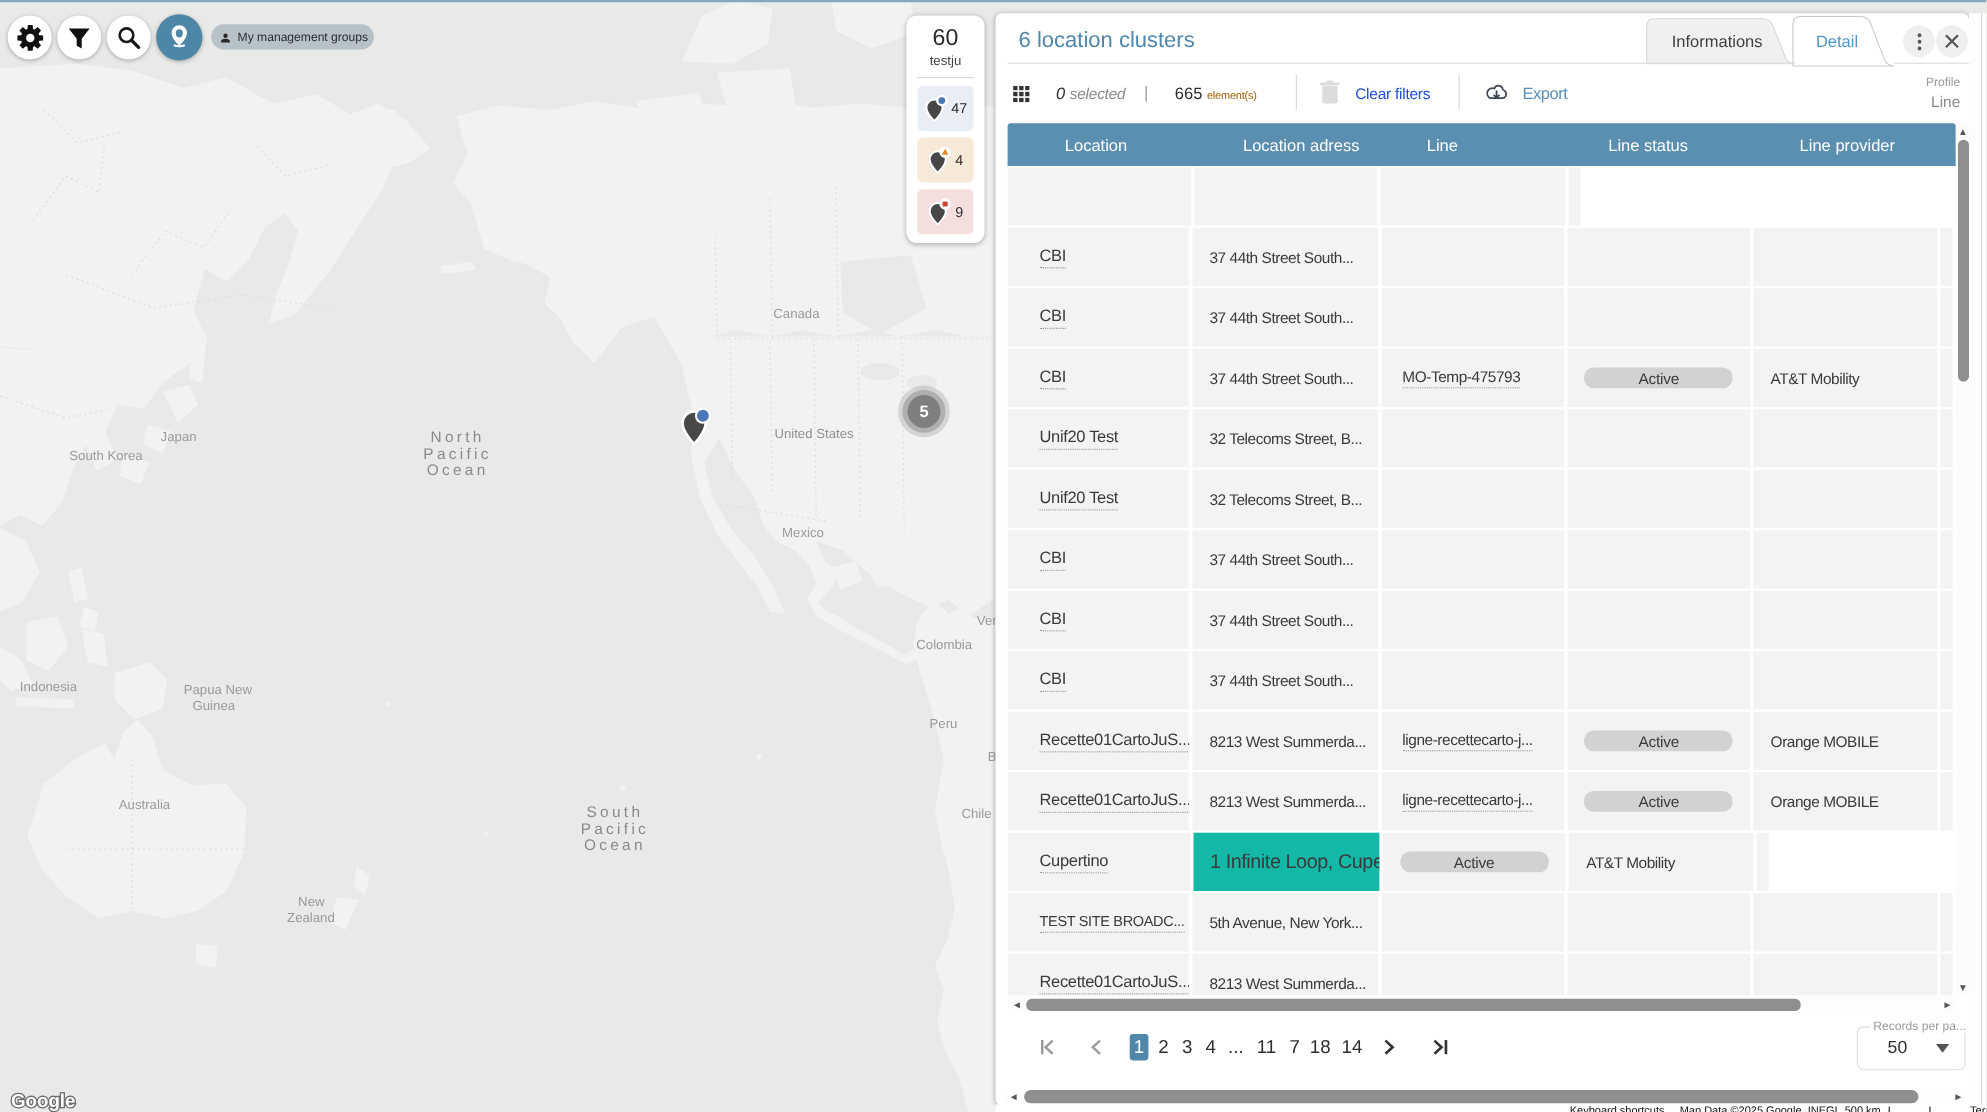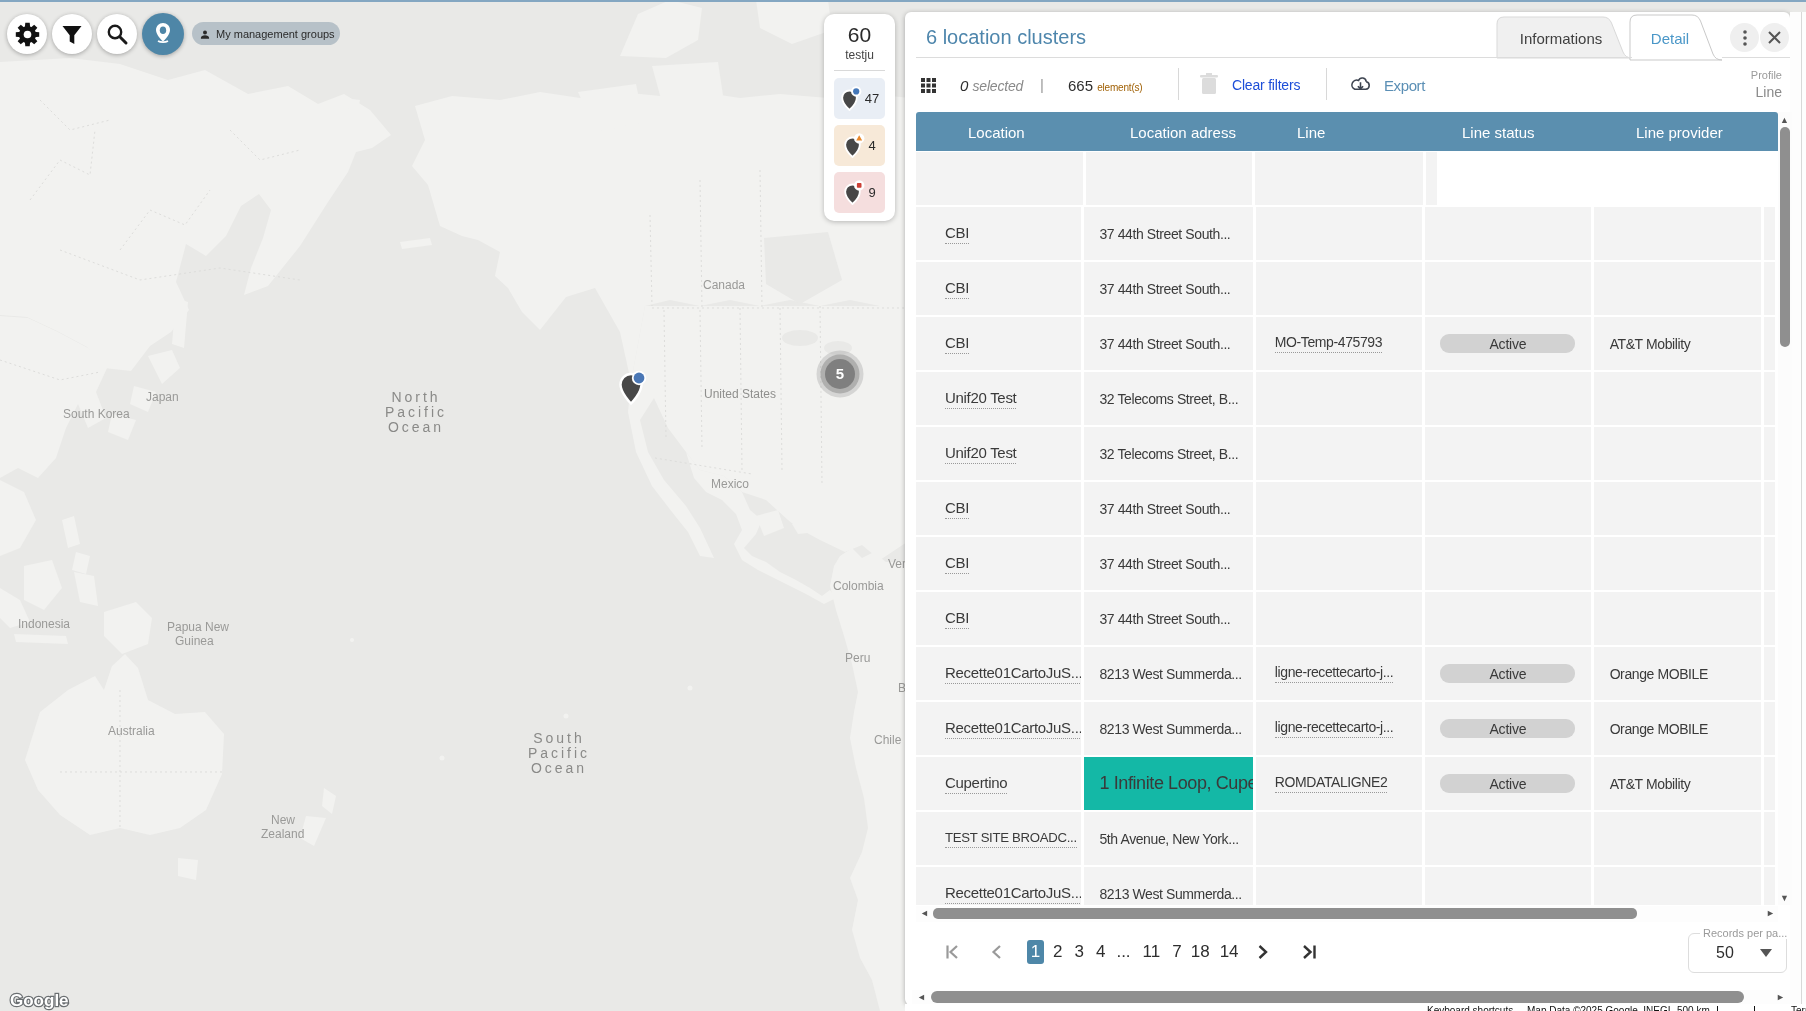--- a/index.html
+++ b/index.html
@@ -413,23 +413,20 @@
         <span style="background:#d2d2d2;border-radius:9px;width:135px;height:19px;display:flex;align-items:center;justify-content:center;font-size:14px;letter-spacing:-0.2px;">Active</span>
       </div>
       <div style="width:168px;margin-right:3px;background:#f3f3f3;display:flex;align-items:center;justify-content:flex-start;padding:0 0 0 16px;font-size:14px;letter-spacing:-0.4px;color:#3a3a3a;white-space:nowrap;overflow:hidden;">Orange MOBILE</div>
       <div style="width:11px;margin-right:3px;background:#f3f3f3;display:flex;align-items:center;justify-content:flex-start;padding:0;font-size:14px;letter-spacing:-0.4px;color:#3a3a3a;white-space:nowrap;overflow:hidden;"></div>
     </div>
     <div style="display:flex;height:53px;margin-bottom:2px;">
       <div style="width:166px;margin-right:3px;background:#f3f3f3;display:flex;align-items:center;justify-content:flex-start;padding:0 0 0 29px;font-size:14px;letter-spacing:-0.4px;color:#3a3a3a;white-space:nowrap;overflow:hidden;">
         <span style="font-size:15px;letter-spacing:-0.3px;border-bottom:1px dotted #999;padding-bottom:2px;">Cupertino</span>
       </div>
       <div style="width:169px;margin-right:3px;background:#14b8a6;display:flex;align-items:center;justify-content:flex-start;padding:0 0 0 15px;font-size:18px;letter-spacing:-0.4px;color:#3a3a3a;white-space:nowrap;overflow:hidden;">1 Infinite Loop, Cuper...</div>
-      <div style="width:167px;margin-right:3px;background:#f3f3f3;display:flex;align-items:center;justify-content:flex-start;padding:0 0 0 19px;font-size:14px;letter-spacing:-0.4px;color:#3a3a3a;white-space:nowrap;overflow:hidden;">
-        <span style="border-bottom:1px dotted #999;padding-bottom:2px;">ROMDATALIGNE2</span>
-      </div>
       <div style="width:166px;margin-right:3px;background:#f3f3f3;display:flex;align-items:center;justify-content:center;padding:0;font-size:14px;letter-spacing:-0.4px;color:#3a3a3a;white-space:nowrap;overflow:hidden;">
         <span style="background:#d2d2d2;border-radius:9px;width:135px;height:19px;display:flex;align-items:center;justify-content:center;font-size:14px;letter-spacing:-0.2px;">Active</span>
       </div>
       <div style="width:168px;margin-right:3px;background:#f3f3f3;display:flex;align-items:center;justify-content:flex-start;padding:0 0 0 16px;font-size:14px;letter-spacing:-0.4px;color:#3a3a3a;white-space:nowrap;overflow:hidden;">AT&amp;T Mobility</div>
       <div style="width:11px;margin-right:3px;background:#f3f3f3;display:flex;align-items:center;justify-content:flex-start;padding:0;font-size:14px;letter-spacing:-0.4px;color:#3a3a3a;white-space:nowrap;overflow:hidden;"></div>
     </div>
     <div style="display:flex;height:53px;margin-bottom:2px;">
       <div style="width:166px;margin-right:3px;background:#f3f3f3;display:flex;align-items:center;justify-content:flex-start;padding:0 0 0 29px;font-size:14px;letter-spacing:-0.4px;color:#3a3a3a;white-space:nowrap;overflow:hidden;">
         <span style="font-size:13.2px;letter-spacing:-0.3px;border-bottom:1px dotted #999;padding-bottom:2px;">TEST SITE BROADC...</span>
       </div>

